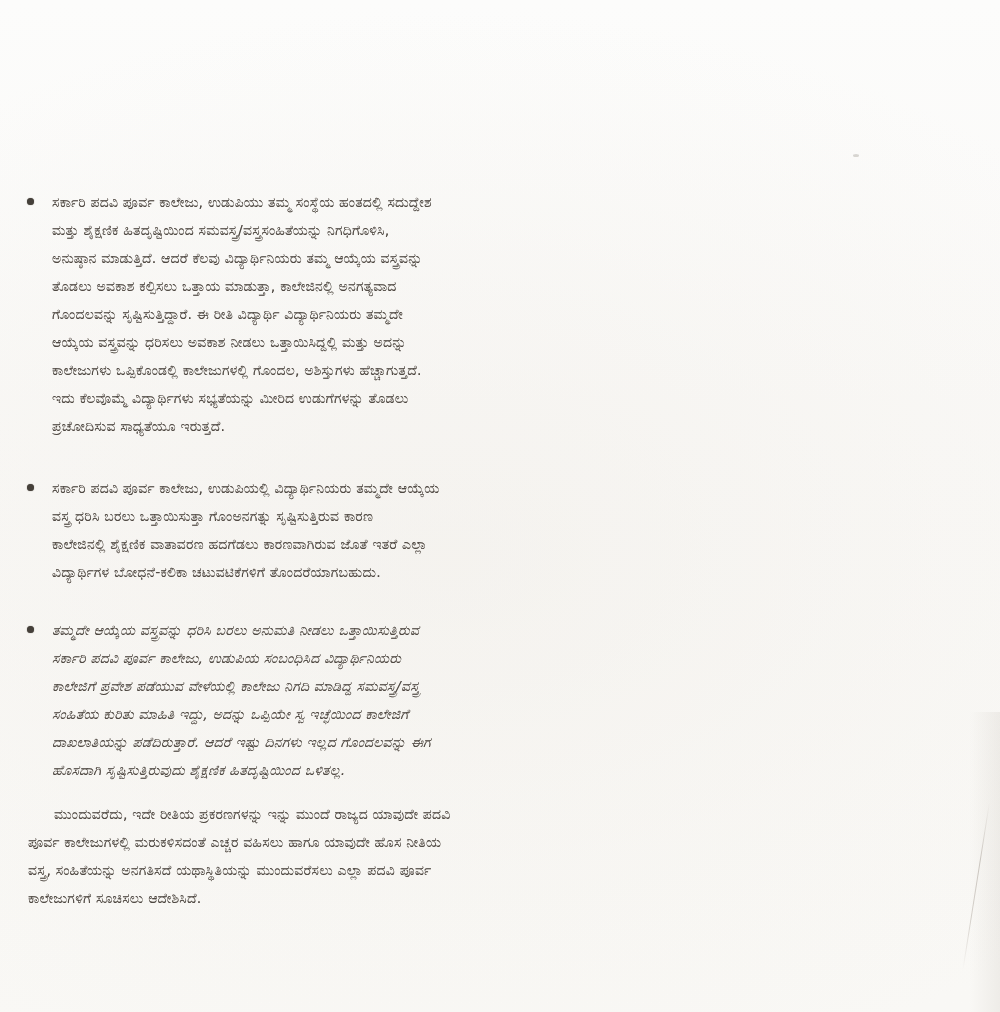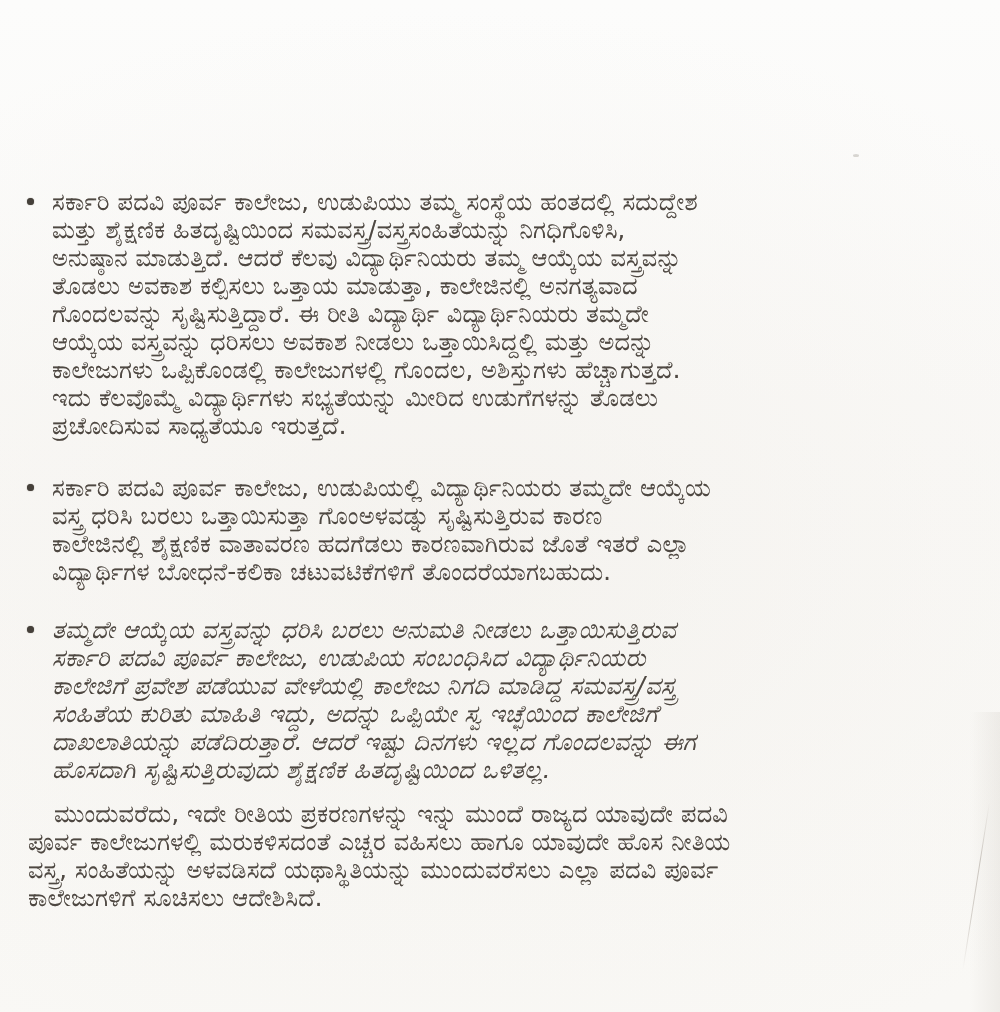--- a/index.html
+++ b/index.html
@@ -20,21 +20,21 @@
     color: #4e4842;
   }
   .content {
     position: absolute;
     left: 24px;
     top: 188px;
     width: 948px;
   }
   .para {
     margin: 0;
-    font-size: 24px;
+    font-size: 14px;
     line-height: 28px;
     white-space: pre-line;
     letter-spacing: 0.2px;
     text-shadow: 0 0 0.5px rgba(90,80,70,0.45);
   }
   .bullet-item {
     display: flex;
     align-items: flex-start;
   }
   .bullet-item .dot-col {
@@ -108,41 +108,41 @@
 ಕಾಲೇಜುಗಳು ಒಪ್ಪಿಕೊಂಡಲ್ಲಿ ಕಾಲೇಜುಗಳಲ್ಲಿ ಗೊಂದಲ, ಅಶಿಸ್ತುಗಳು ಹೆಚ್ಚಾಗುತ್ತದೆ.
 ಇದು ಕೆಲವೊಮ್ಮೆ ವಿದ್ಯಾರ್ಥಿಗಳು ಸಭ್ಯತೆಯನ್ನು ಮೀರಿದ ಉಡುಗೆಗಳನ್ನು ತೊಡಲು
 ಪ್ರಚೋದಿಸುವ ಸಾಧ್ಯತೆಯೂ ಇರುತ್ತದೆ.</p>
     </div>
 
     <div class="bullet-item b2">
       <span class="dot-col">
         <span class="dot"></span>
       </span>
       <p class="para">ಸರ್ಕಾರಿ ಪದವಿ ಪೂರ್ವ ಕಾಲೇಜು, ಉಡುಪಿಯಲ್ಲಿ ವಿದ್ಯಾರ್ಥಿನಿಯರು ತಮ್ಮದೇ ಆಯ್ಕೆಯ
-ವಸ್ತ್ರ ಧರಿಸಿ ಬರಲು ಒತ್ತಾಯಿಸುತ್ತಾ ಗೊಂಅಳವಡ್ನು ಸೃಷ್ಟಿಸುತ್ತಿರುವ ಕಾರಣ
+ವಸ್ತ್ರ ಧರಿಸಿ ಬರಲು ಒತ್ತಾಯಿಸುತ್ತಾ ಗೊಂಅನಗತ್ನು ಸೃಷ್ಟಿಸುತ್ತಿರುವ ಕಾರಣ
 ಕಾಲೇಜಿನಲ್ಲಿ ಶೈಕ್ಷಣಿಕ ವಾತಾವರಣ ಹದಗೆಡಲು ಕಾರಣವಾಗಿರುವ ಜೊತೆ ಇತರೆ ಎಲ್ಲಾ
 ವಿದ್ಯಾರ್ಥಿಗಳ ಬೋಧನೆ-ಕಲಿಕಾ ಚಟುವಟಿಕೆಗಳಿಗೆ ತೊಂದರೆಯಾಗಬಹುದು.</p>
     </div>
 
     <div class="bullet-item b3">
       <span class="dot-col">
         <span class="dot"></span>
       </span>
       <p class="para">ತಮ್ಮದೇ ಆಯ್ಕೆಯ ವಸ್ತ್ರವನ್ನು ಧರಿಸಿ ಬರಲು ಅನುಮತಿ ನೀಡಲು ಒತ್ತಾಯಿಸುತ್ತಿರುವ
 ಸರ್ಕಾರಿ ಪದವಿ ಪೂರ್ವ ಕಾಲೇಜು, ಉಡುಪಿಯ ಸಂಬಂಧಿಸಿದ ವಿದ್ಯಾರ್ಥಿನಿಯರು
 ಕಾಲೇಜಿಗೆ ಪ್ರವೇಶ ಪಡೆಯುವ ವೇಳೆಯಲ್ಲಿ ಕಾಲೇಜು ನಿಗದಿ ಮಾಡಿದ್ದ ಸಮವಸ್ತ್ರ/ವಸ್ತ್ರ
 ಸಂಹಿತೆಯ ಕುರಿತು ಮಾಹಿತಿ ಇದ್ದು, ಅದನ್ನು ಒಪ್ಪಿಯೇ ಸ್ವ ಇಚ್ಛೆಯಿಂದ ಕಾಲೇಜಿಗೆ
 ದಾಖಲಾತಿಯನ್ನು ಪಡೆದಿರುತ್ತಾರೆ. ಆದರೆ ಇಷ್ಟು ದಿನಗಳು ಇಲ್ಲದ ಗೊಂದಲವನ್ನು ಈಗ
 ಹೊಸದಾಗಿ ಸೃಷ್ಟಿಸುತ್ತಿರುವುದು ಶೈಕ್ಷಣಿಕ ಹಿತದೃಷ್ಟಿಯಿಂದ ಒಳಿತಲ್ಲ.</p>
     </div>
 
 
     <p class="para plain p5">ಮುಂದುವರೆದು, ಇದೇ ರೀತಿಯ ಪ್ರಕರಣಗಳನ್ನು ಇನ್ನು ಮುಂದೆ ರಾಜ್ಯದ ಯಾವುದೇ ಪದವಿ
 ಪೂರ್ವ ಕಾಲೇಜುಗಳಲ್ಲಿ ಮರುಕಳಿಸದಂತೆ ಎಚ್ಚರ ವಹಿಸಲು ಹಾಗೂ ಯಾವುದೇ ಹೊಸ ನೀತಿಯ
-ವಸ್ತ್ರ, ಸಂಹಿತೆಯನ್ನು ಅಳವಡಿಸದೆ ಯಥಾಸ್ಥಿತಿಯನ್ನು ಮುಂದುವರೆಸಲು ಎಲ್ಲಾ ಪದವಿ ಪೂರ್ವ
+ವಸ್ತ್ರ, ಸಂಹಿತೆಯನ್ನು ಅನಗತಿಸದೆ ಯಥಾಸ್ಥಿತಿಯನ್ನು ಮುಂದುವರೆಸಲು ಎಲ್ಲಾ ಪದವಿ ಪೂರ್ವ
 ಕಾಲೇಜುಗಳಿಗೆ ಸೂಚಿಸಲು ಆದೇಶಿಸಿದೆ.</p>
 
   </div>
 
   <div class="speck"></div>
   <div class="corner-shade"></div>
   <div class="edge-crease"></div>
 </div>
 
 </body></html>

